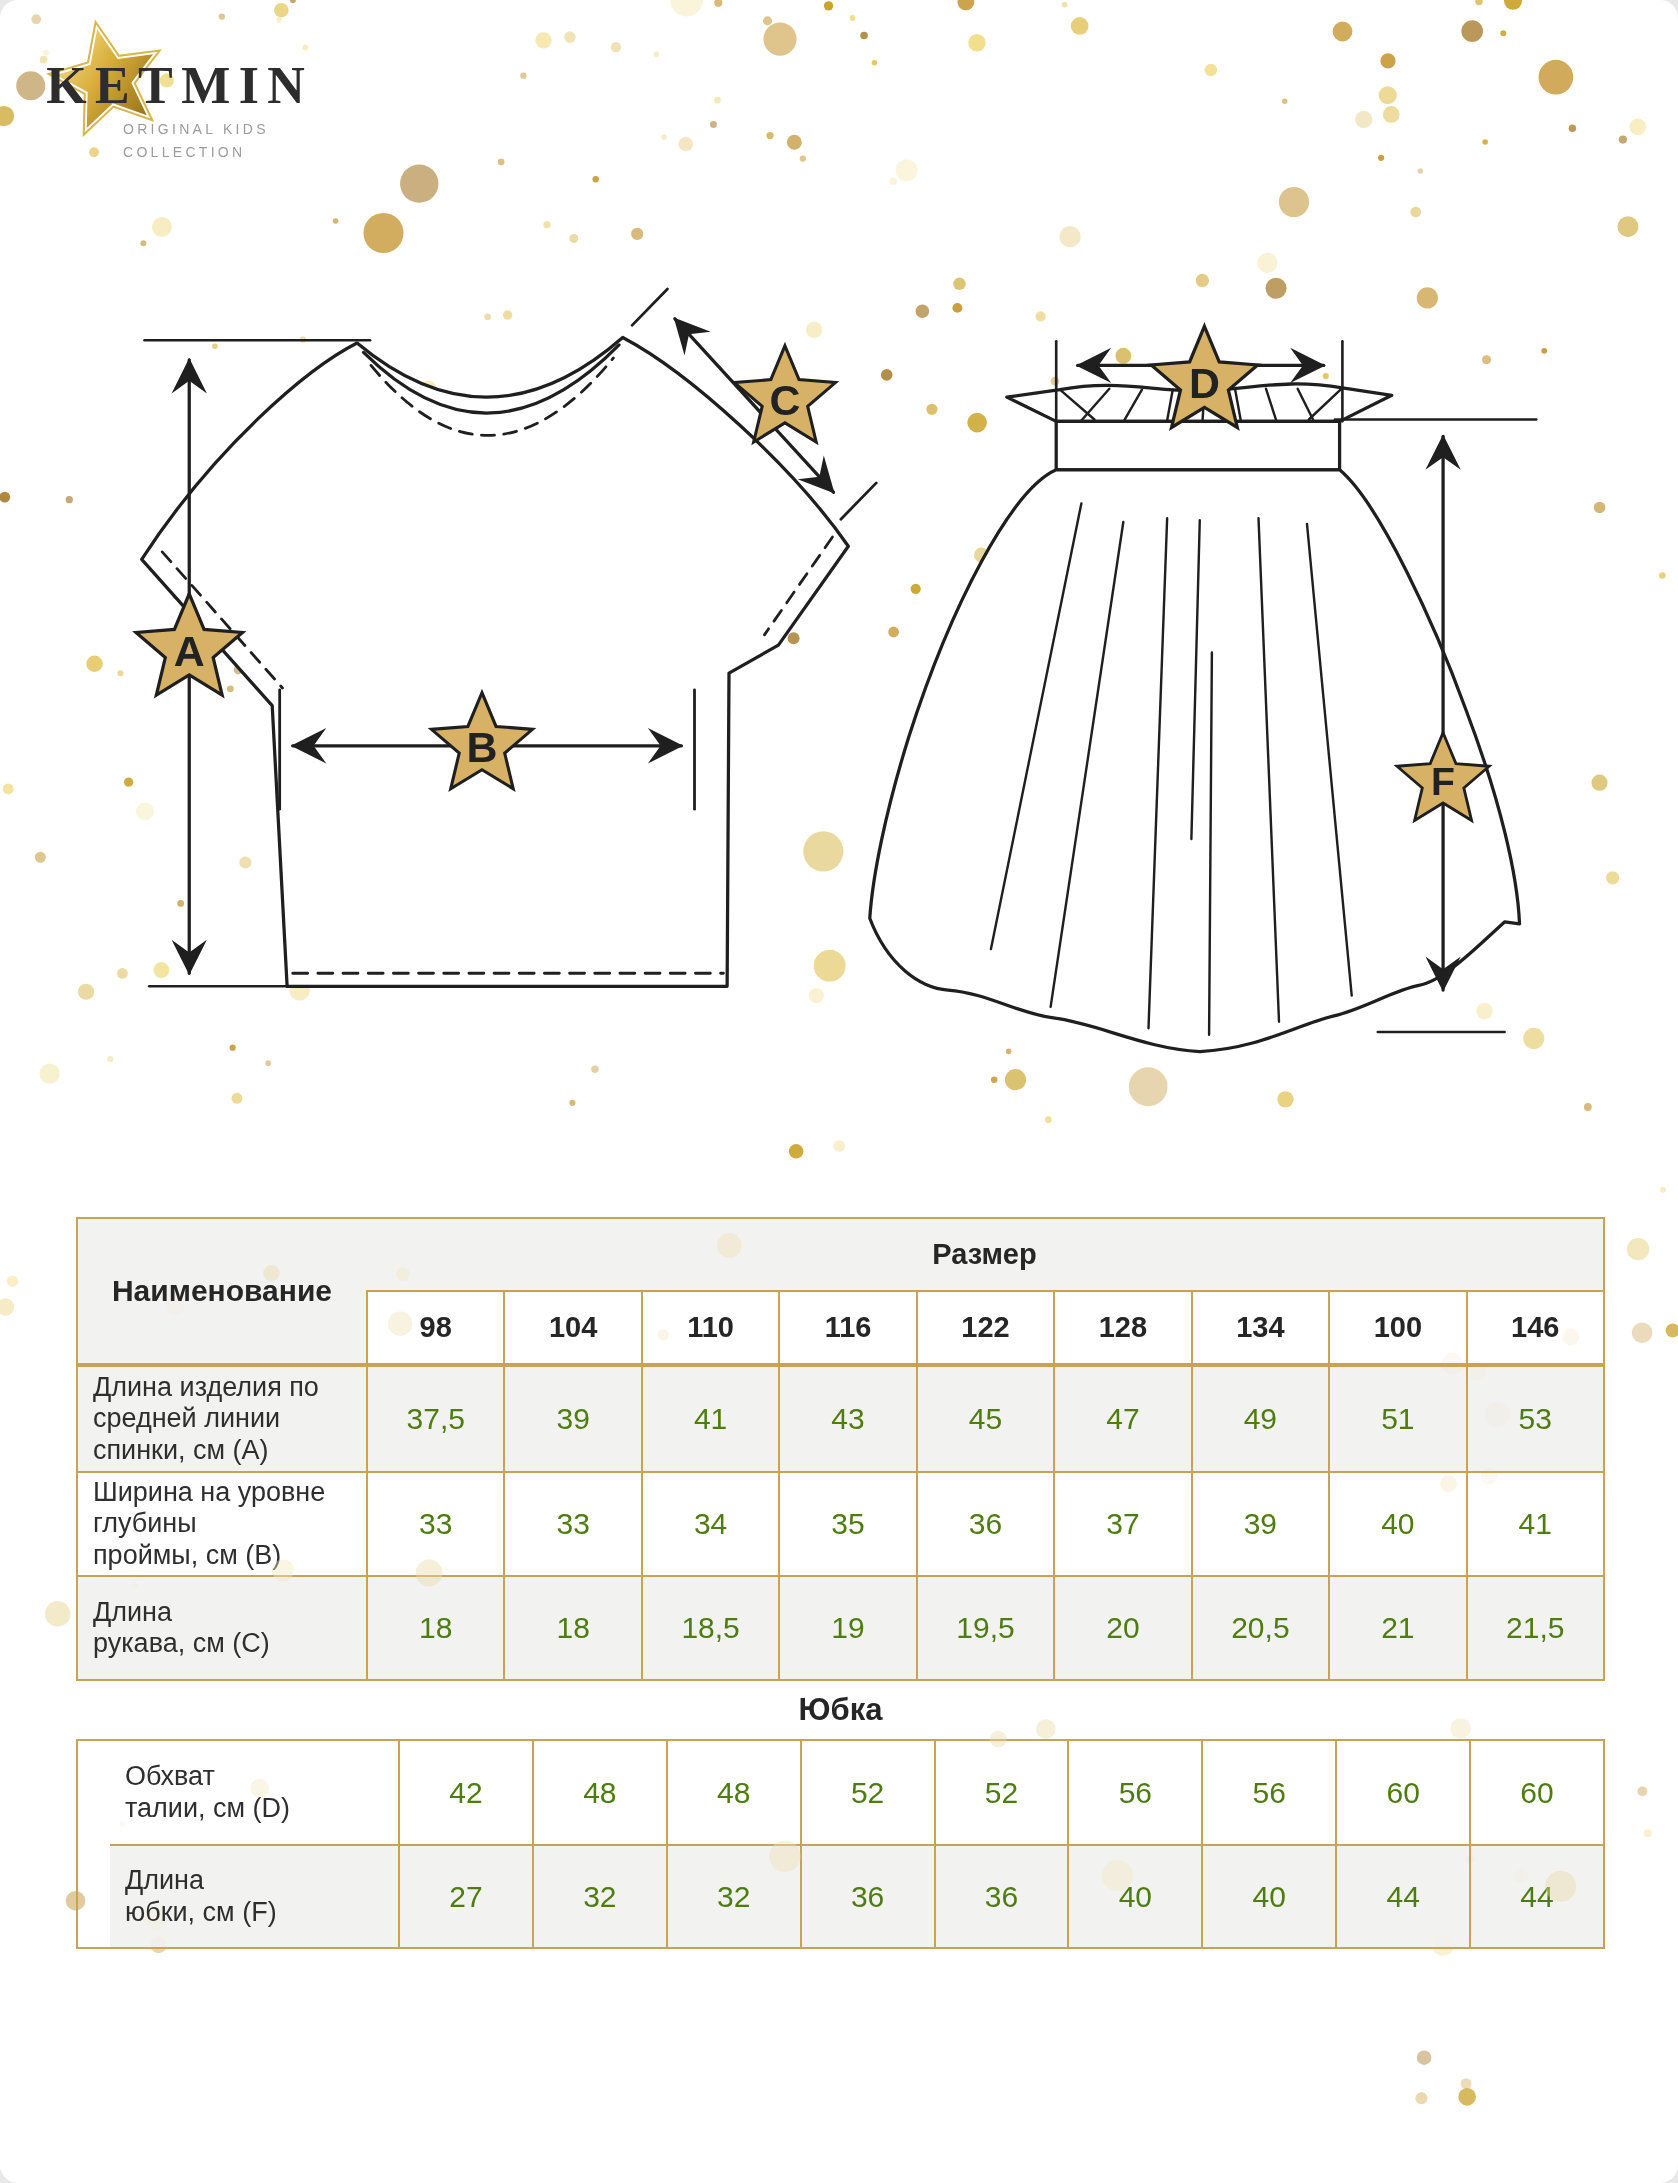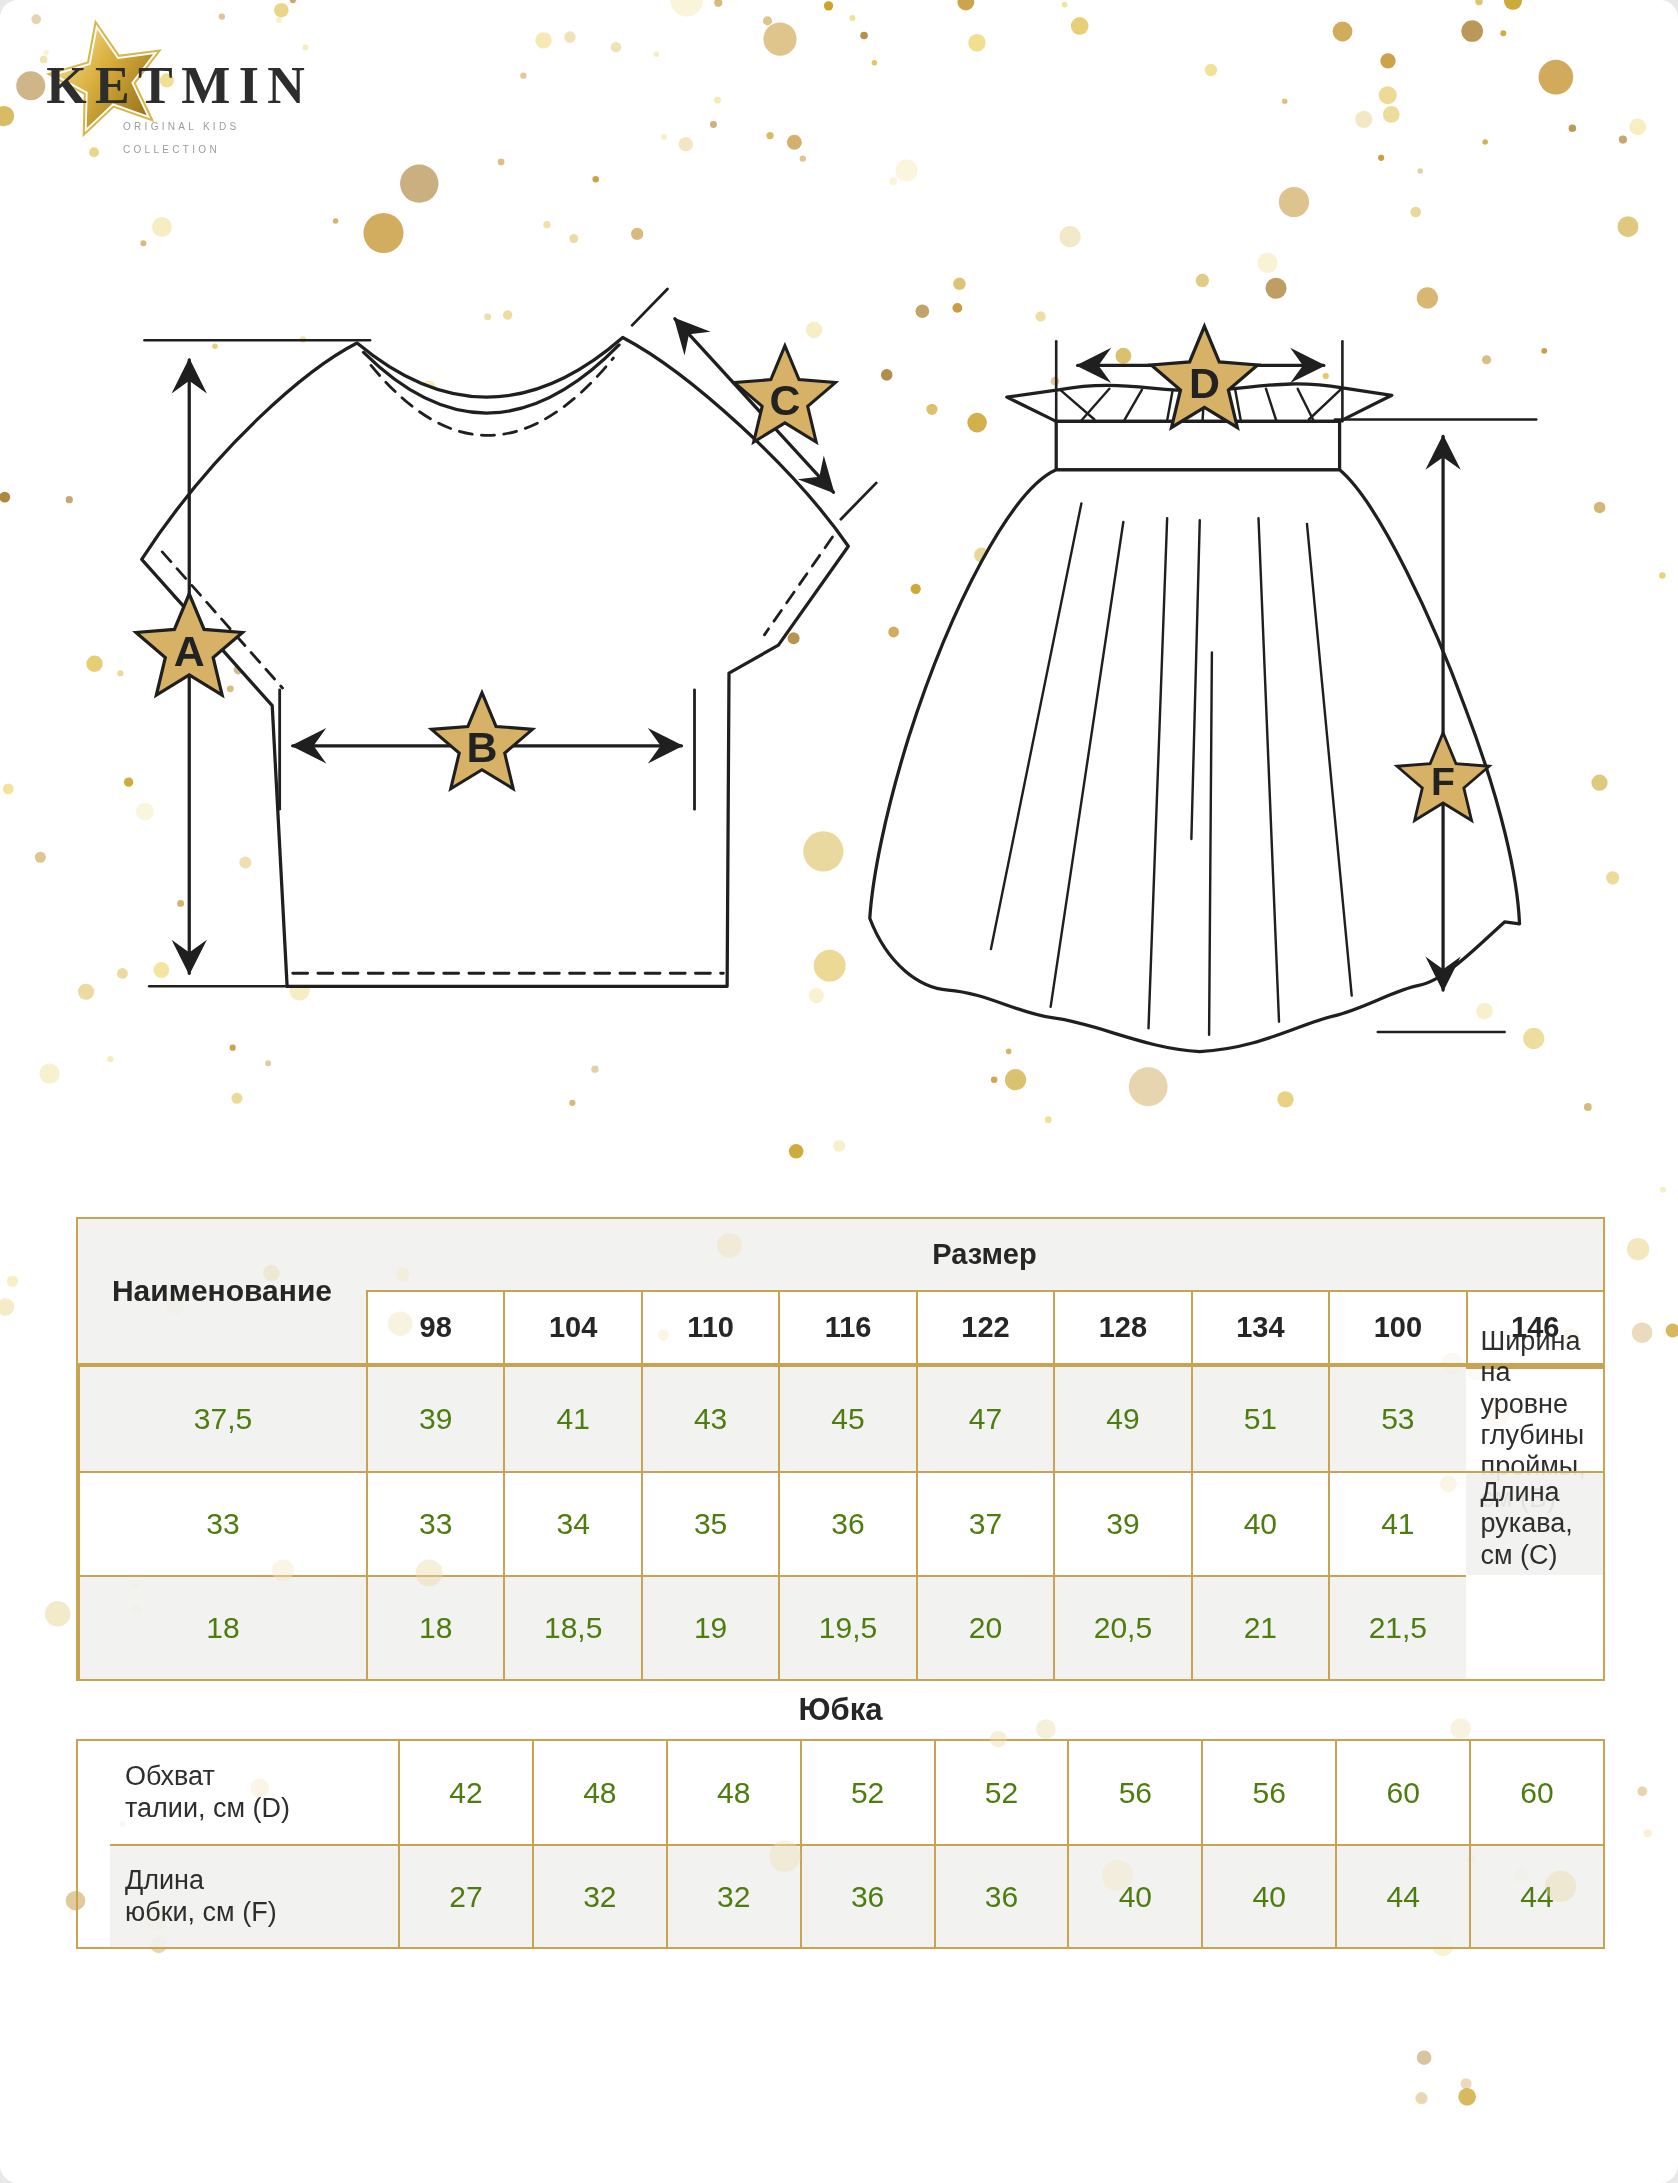--- a/index.html
+++ b/index.html
@@ -8,21 +8,21 @@
   .layer{position:absolute;left:0;top:0;width:100%;height:100%;}
   #confetti-bg{z-index:0;}
   .content{position:absolute;left:0;top:0;width:100%;height:100%;z-index:1;}
   #confetti-fg{z-index:2;pointer-events:none;}
 
   
   .logo{position:absolute;left:35px;top:17px;width:336px;height:177px;}
   .logo svg{position:absolute;left:0;top:0;}
   .brand{position:absolute;left:11.2px;top:39px;font-family:"Liberation Serif",serif;
          font-weight:bold;font-size:52px;letter-spacing:8.4px;color:#2d2d2d;}
-  .tagline{position:absolute;left:88px;color:#9b9b9b;font-size:10px;letter-spacing:3.3px;}
+  .tagline{position:absolute;left:88px;color:#9b9b9b;font-size:14px;letter-spacing:3.3px;}
   .tag1{top:104px;} .tag2{top:127px;}
 
   
   .diagram{position:absolute;left:0;top:0;}
 
   
   .size-table{position:absolute;left:76px;top:1217px;width:1529px;display:flex;
               flex-direction:column;color:#262626;}
   .tblock{box-sizing:border-box;width:100%;border:2.8px solid #C8A353;display:grid;
           grid-template-columns:288px repeat(9,1fr);}
@@ -400,20 +400,23 @@
           <div class="cell white size-cell">110</div>
           <div class="cell white size-cell">116</div>
           <div class="cell white size-cell">122</div>
           <div class="cell white size-cell">128</div>
           <div class="cell white size-cell">134</div>
           <div class="cell white size-cell">100</div>
           <div class="cell white size-cell">146</div>
         </div>
       <div id="table-sections">
           <div class="tblock" style="grid-template-rows: repeat(3, 104px);">
+            <div class="cell label-cell shade">Длина изделия по
+средней линии
+спинки, см (A)</div>
             <div class="cell val-cell shade">37,5</div>
             <div class="cell val-cell shade">39</div>
             <div class="cell val-cell shade">41</div>
             <div class="cell val-cell shade">43</div>
             <div class="cell val-cell shade">45</div>
             <div class="cell val-cell shade">47</div>
             <div class="cell val-cell shade">49</div>
             <div class="cell val-cell shade">51</div>
             <div class="cell val-cell shade">53</div>
             <div class="cell label-cell white rtop">Ширина на уровне

